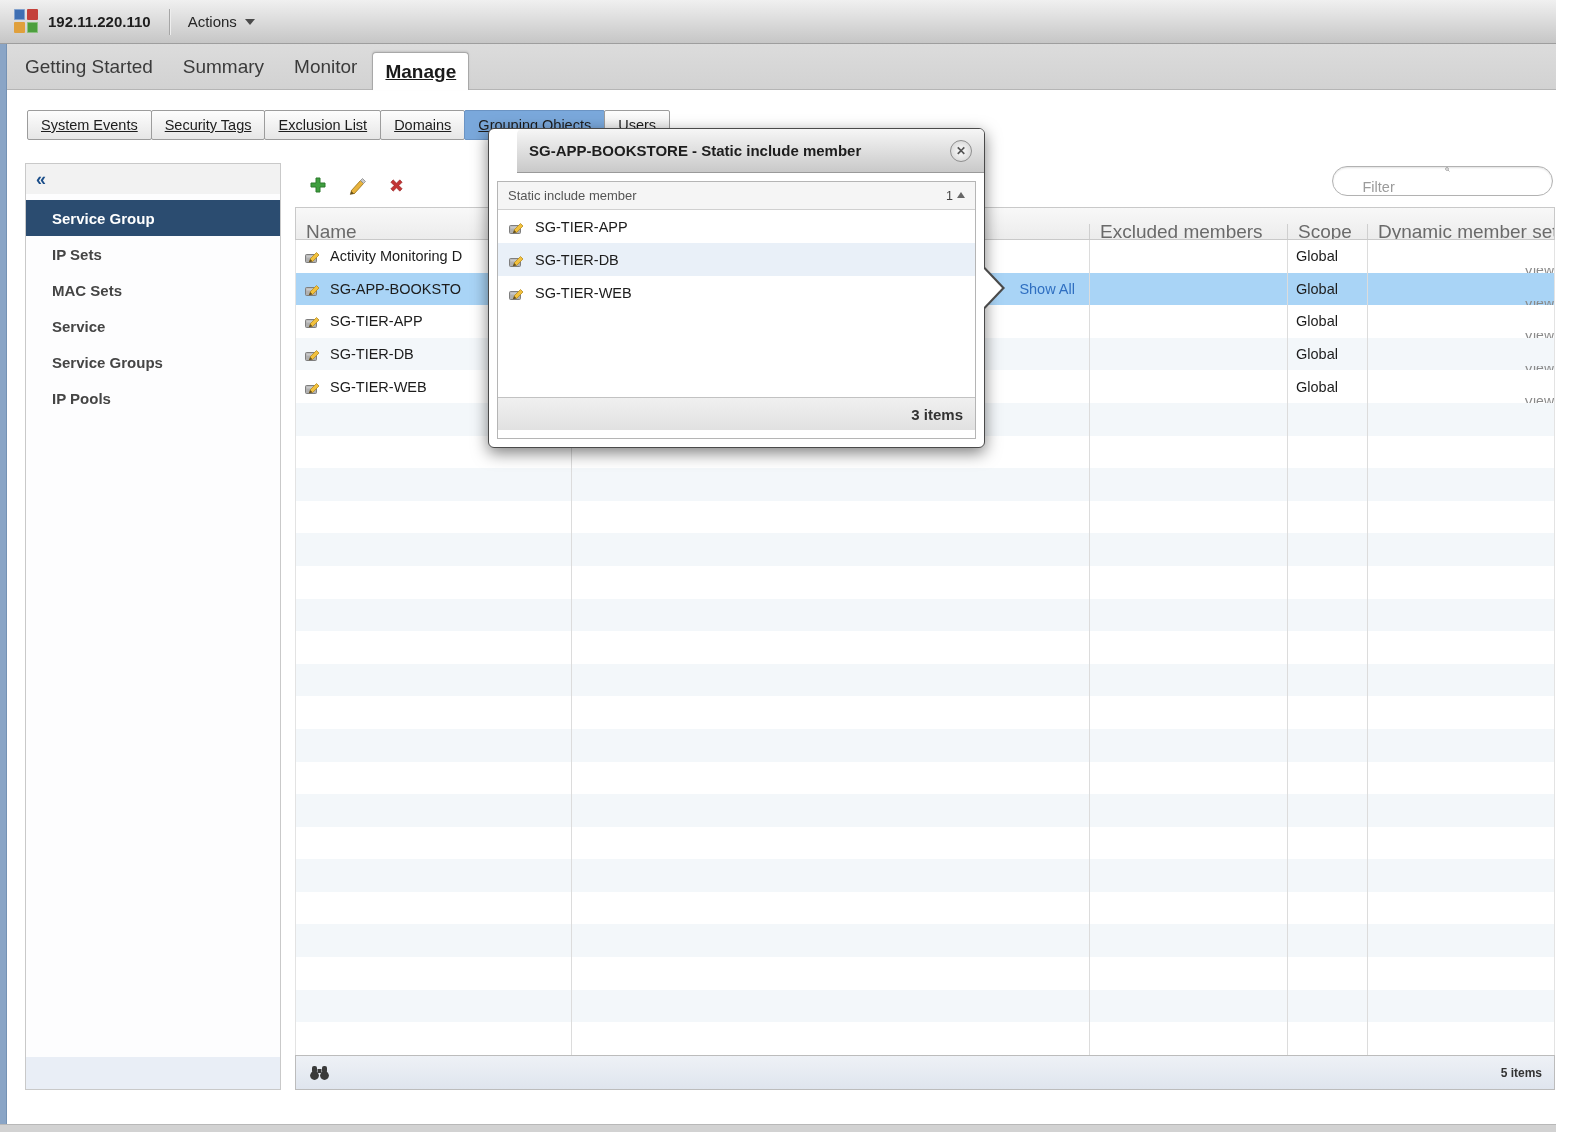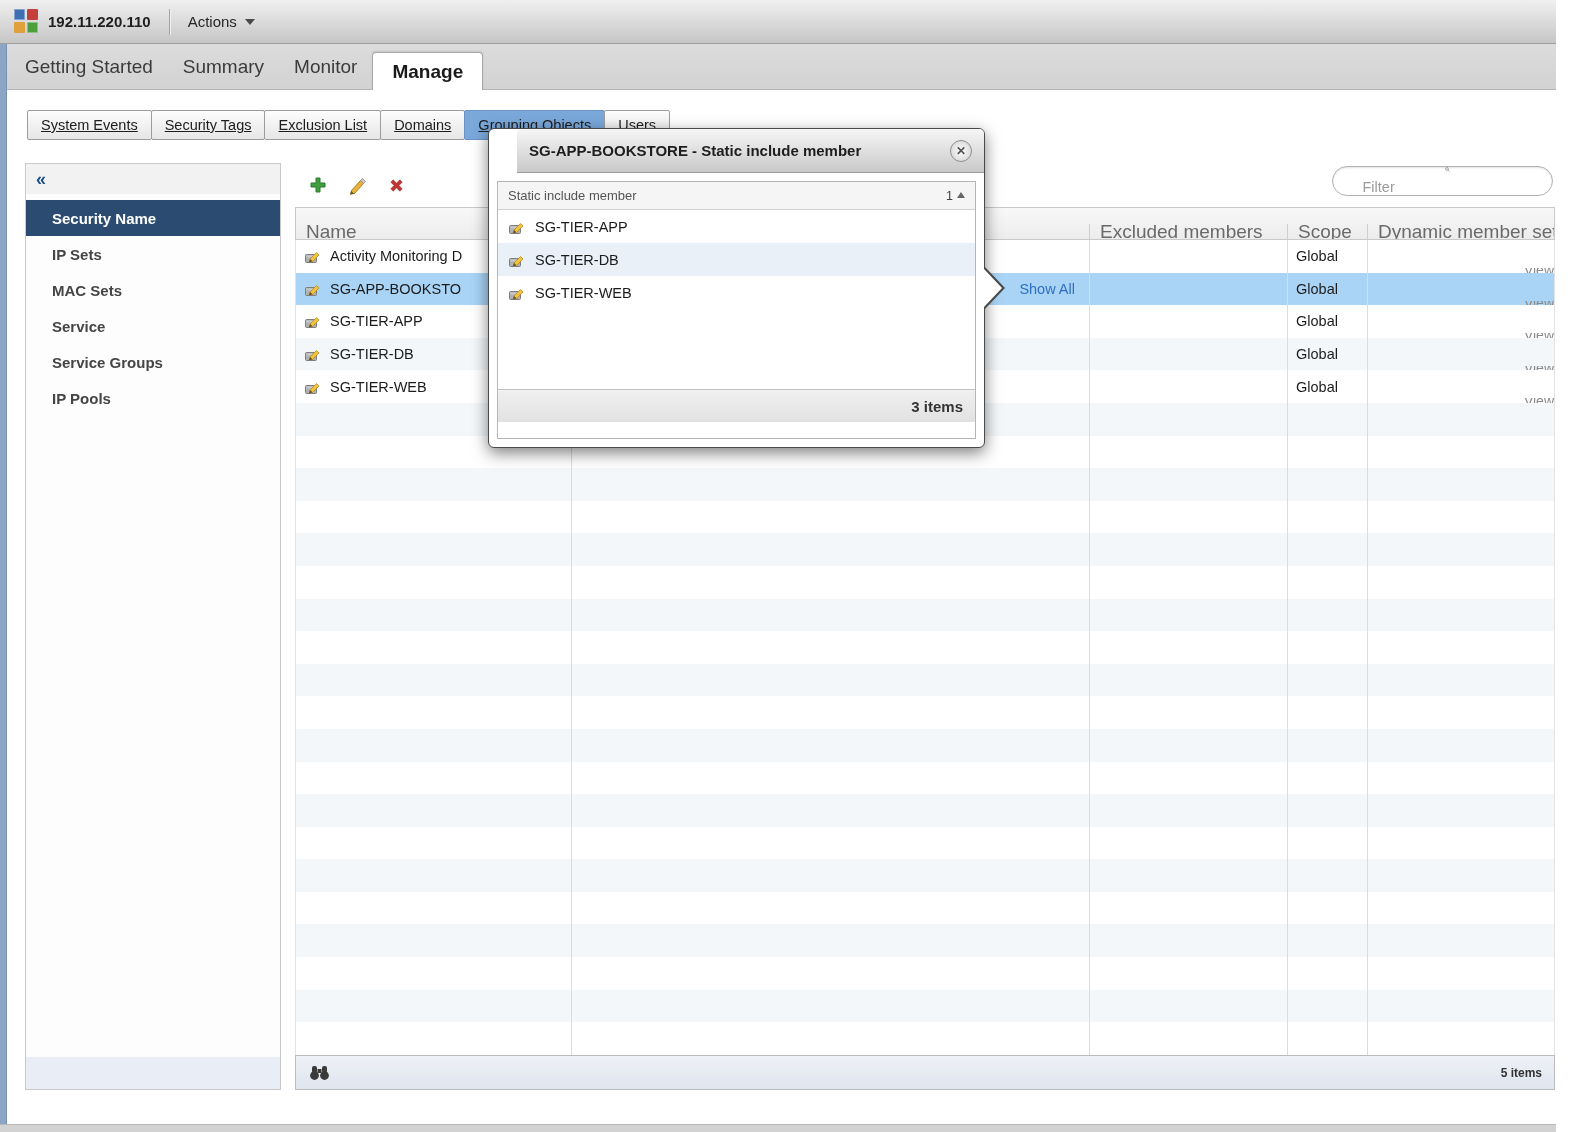--- a/index.html
+++ b/index.html
@@ -24,21 +24,21 @@
   .caret-down { width:0; height:0; border:5px solid transparent; border-top:6px solid #4a4a4a; margin-top:6px; }
 
   
   .tabbar { position:absolute; left:0; top:44px; width:100%; height:46px;
     background:linear-gradient(#dcdcdc,#d2d2d2); border-bottom:1px solid #b5b5b5;
     display:flex; align-items:flex-end; padding-left:10px; }
   .tab { height:100%; display:flex; align-items:center; padding:0 15px;
     font-size:19px; color:#3b3b3b; cursor:default; }
   .tab.active { height:38px; background:#fff; border:1px solid #a8a8a8; border-bottom:none;
     border-radius:4px 4px 0 0; font-weight:bold; color:#1a1a1a; margin-bottom:-1px;
-    position:relative; z-index:2; padding:0 19px; box-shadow:0 -1px 2px rgba(0,0,0,.1); }
+    position:relative; z-index:2; padding:0 12px; box-shadow:0 -1px 2px rgba(0,0,0,.1);text-decoration:underline; }
 
   
   .subtabs { position:absolute; left:28px; top:110px; display:flex; z-index:5; }
   .subtab { height:30px; padding:0 13px; display:flex; align-items:center; font-size:14.5px;
     color:#1d1d1d; background:linear-gradient(#fdfdfd,#e6e6e6); border:1px solid #9c9c9c;
     margin-left:-1px; border-radius:2px; cursor:default; white-space:nowrap;text-decoration:underline; }
   .subtab.active { background:#7aa8db; border-color:#6b94c4; }
 
   
   .edge-left { position:absolute; left:0; top:44px; width:7px; height:1080px; background:#8aa5c6; border-right:1px solid #7592b4; }
@@ -101,21 +101,21 @@
     font-size:12px; font-weight:bold; display:flex; align-items:center; justify-content:center; cursor:pointer; }
   .popup-body { position:absolute; top:52px; left:8px; right:8px; bottom:8px; border:1px solid #b5b5b5; background:#fff; }
   .popup-colheader { height:28px; background:#f5f5f5; border-bottom:1px solid #d0d0d0;
     display:flex; align-items:center; padding:0 10px; font-size:13px; color:#555; cursor:default; }
   .sort-wrap { margin-left:auto; display:flex; align-items:center; gap:4px; color:#444; font-size:12.5px; }
   .sort-asc { width:0; height:0; border:4px solid transparent; border-bottom:6px solid #666; margin-top:-5px; }
   .prow { height:33px; display:flex; align-items:center; padding-left:10px; font-size:14.5px; color:#1c1c1c; cursor:default; }
   .prow.tinted { background:#e9f0f8; }
   .prow .name-text { margin-left:9px; }
   .popup-scrolltrack { position:absolute; left:1px; right:1px; bottom:33px; height:7px; background:#e8e8e8; border-top:1px solid #dadada; }
-  .popup-footer { position:absolute; left:0; right:0; bottom:16px; height:33px;
+  .popup-footer { position:absolute; left:0; right:0; bottom:8px; height:33px;
     background:linear-gradient(#f0f0f0,#e1e1e1); border-top:1px solid #c2c2c2;
     display:flex; align-items:center; justify-content:flex-end; padding-right:12px;
     font-weight:bold; font-size:15px; color:#333; }
   .popup-arrow-border { position:absolute; right:-21px; top:137px; width:0; height:0;
     border-top:22px solid transparent; border-bottom:22px solid transparent; border-left:21px solid #4a4a4a; }
   .popup-arrow-fill { position:absolute; right:-18px; top:140px; width:0; height:0;
     border-top:19px solid transparent; border-bottom:19px solid transparent; border-left:18px solid #fff; }
 
   svg { display:block; }
 </style>
@@ -156,21 +156,21 @@
     </div>
 
   <div class="edge-left"></div>
   <div class="edge-bottom"></div>
 
   <div class="sidebar">
     <div class="collapse-row">
       <span class="collapse-ic">«</span>
     </div>
     <div class="side-list">
-        <div class="side-item active">Security Name</div>
+        <div class="side-item active">Service Group</div>
         <div class="side-item">IP Sets</div>
         <div class="side-item">MAC Sets</div>
         <div class="side-item">Service</div>
         <div class="side-item">Service Groups</div>
         <div class="side-item">IP Pools</div>
       </div>
     <div class="sidebar-bottom"></div>
   </div>
 
   <div class="main">

